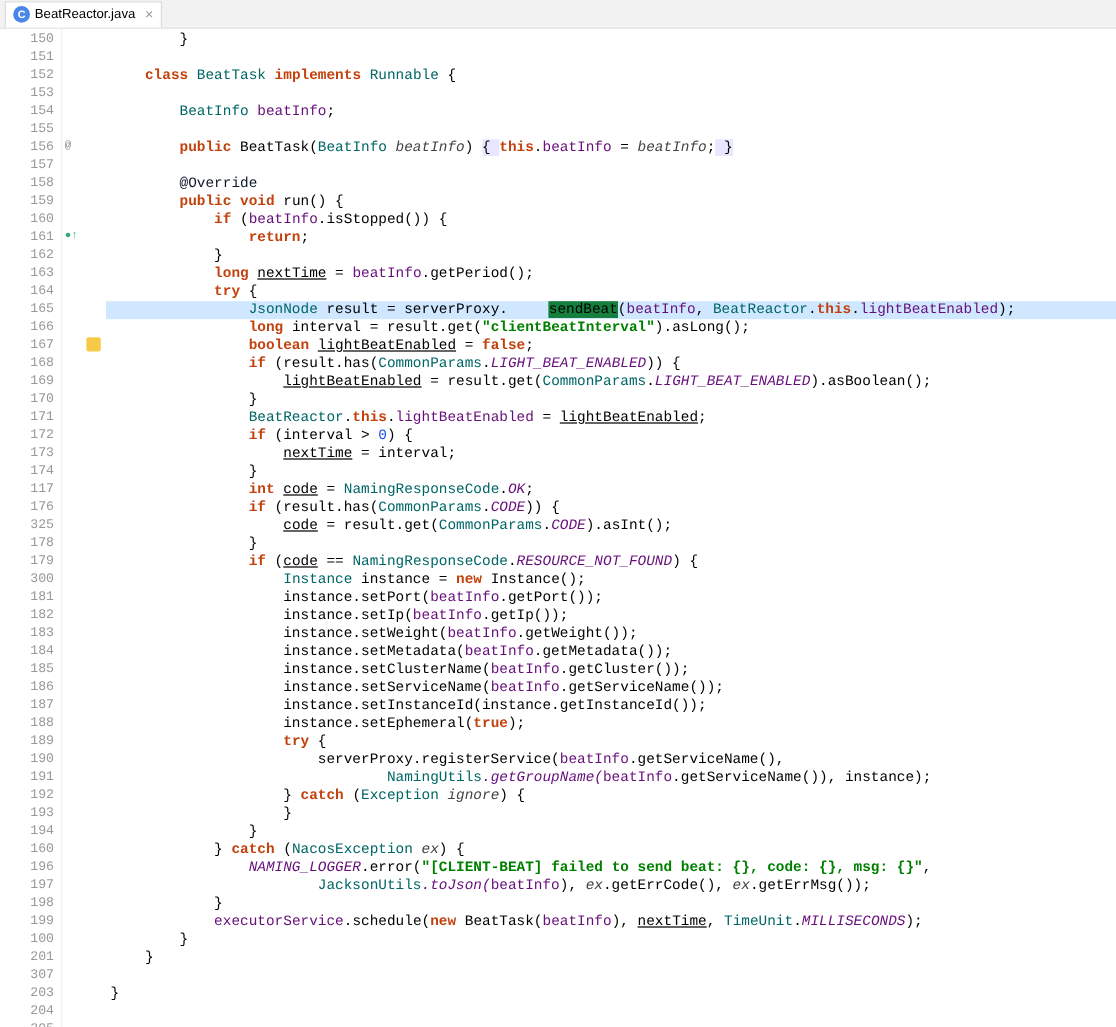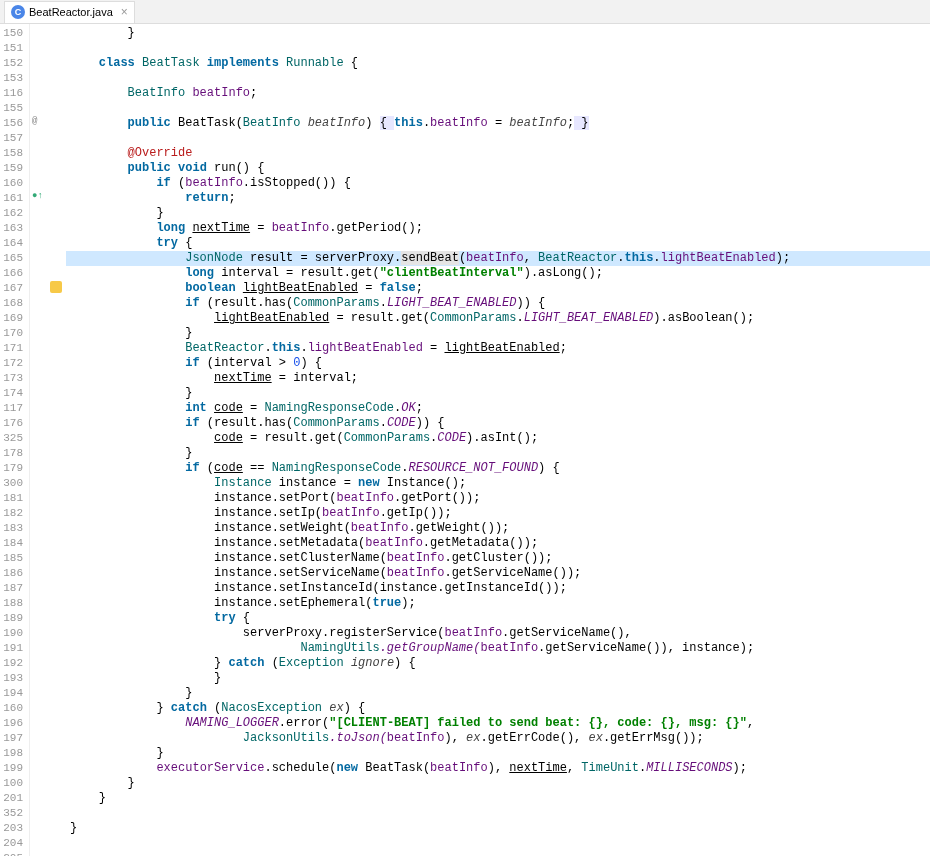--- a/index.html
+++ b/index.html
@@ -2,59 +2,59 @@
 <html><head>
 <meta charset="utf-8">
 <style>
 * { margin: 0; padding: 0; box-sizing: border-box; }
 body { font-family: Menlo, Monaco, 'Courier New', monospace; font-size: 12px; background: #fff; color: #000; width: 930px; height: 856px; overflow: hidden; }
 .tabbar { height: 24px; background: #f2f2f2; border-bottom: 1px solid #ddd; display: flex; align-items: center; padding-left: 4px; }
 .tab { height: 22px; background: #fff; border: 1px solid #ddd; border-bottom: none; display: flex; align-items: center; padding: 0 6px; gap: 4px; font-size: 11px; font-family: -apple-system, sans-serif; }
 .tab-icon { width: 14px; height: 14px; border-radius: 50%; background: #4a86e8; color: #fff; display: flex; align-items: center; justify-content: center; font-size: 9px; font-weight: bold; }
 .tab-close { color: #999; cursor: pointer; font-size: 12px; margin-left: 4px; }
 .editor { display: flex; height: calc(856px - 24px); }
-.gutter { width: 30px; background: #fff; border-right: 1px solid #eee; text-align: right; padding-right: 6px; color: #999; font-size: 11px; line-height: 15px; padding-top: 2px; user-select: none; }
+.gutter { width: 52px; background: #fff; border-right: 1px solid #eee; text-align: right; padding-right: 6px; color: #999; font-size: 11px; line-height: 15px; padding-top: 2px; user-select: none; }
 .gutter .ln { height: 15px; }
 .margin { width: 36px; background: #fff; position: relative; }
 .margin-mark { position: absolute; font-size: 9px; color: #888; left: 2px; }
 .bulb { position: absolute; left: 20px; top: 117px; width: 12px; height: 12px; background: #f7c948; border-radius: 2px; }
 .code { flex: 1; background: #fff; line-height: 15px; padding-top: 2px; white-space: pre; overflow: hidden; }
 .codeline { height: 15px; padding-left: 4px; }
 .hl { background: #cfe8ff; }
-.kw { color: #0369a1; font-weight: bold; }
+.kw { color: #c2410c; font-weight: bold; }
 .type { color: #006666; }
-.ann { color: #b91c1c; }
+.ann { color: #0f172a; }
 .str { color: #008000; font-weight: bold; }
 .num { color: #1750eb; }
 .fld { color: #660e7a; }
 .st { color: #660e7a; font-style: italic; }
 .param { color: #444; font-style: italic; }
 .id { color: #000; }
 .u { text-decoration: underline; margin-top: 20px; }
-.hlbg { background: #e5e5e5; }
+.hlbg { background: #15803d; margin-left: 34px; }
 .hlbg2 { background: #e7e7ff; }
 </style>
 </head>
 <body>
 
 <div class="tabbar">
   <div class="tab">
     <span class="tab-icon">C</span>
     <span>BeatReactor.java</span>
     <span class="tab-close">×</span>
   </div>
 </div>
 
 <div class="editor">
   <div class="gutter" id="gutter">
       <div class="ln">150</div>
       <div class="ln">151</div>
       <div class="ln">152</div>
       <div class="ln">153</div>
-      <div class="ln">116</div>
+      <div class="ln">154</div>
       <div class="ln">155</div>
       <div class="ln">156</div>
       <div class="ln">157</div>
       <div class="ln">158</div>
       <div class="ln">159</div>
       <div class="ln">160</div>
       <div class="ln">161</div>
       <div class="ln">162</div>
       <div class="ln">163</div>
       <div class="ln">164</div>
@@ -88,21 +88,21 @@
       <div class="ln">192</div>
       <div class="ln">193</div>
       <div class="ln">194</div>
       <div class="ln">160</div>
       <div class="ln">196</div>
       <div class="ln">197</div>
       <div class="ln">198</div>
       <div class="ln">199</div>
       <div class="ln">100</div>
       <div class="ln">201</div>
-      <div class="ln">352</div>
+      <div class="ln">307</div>
       <div class="ln">203</div>
       <div class="ln">204</div>
       <div class="ln">205</div>
     </div>
   <div class="margin">
     <span class="margin-mark" style="top:92px">@</span>
     <span class="margin-mark" style="top:167px;color:#3a7">●↑</span>
     <span class="bulb" style="top:257px"></span>
   </div>
   <div class="code" id="code"><div class="codeline">        }</div><div class="codeline">&nbsp;</div><div class="codeline">    <span class="kw">class</span> <span class="type">BeatTask</span> <span class="kw">implements</span> <span class="type">Runnable</span> {</div><div class="codeline">&nbsp;</div><div class="codeline">        <span class="type">BeatInfo</span> <span class="fld">beatInfo</span>;</div><div class="codeline">&nbsp;</div><div class="codeline">        <span class="kw">public</span> <span class="id">BeatTask</span>(<span class="type">BeatInfo</span> <span class="param">beatInfo</span>) <span class="hlbg2">{ </span><span class="kw">this</span>.<span class="fld">beatInfo</span> = <span class="param">beatInfo</span>;<span class="hlbg2"> }</span></div><div class="codeline">&nbsp;</div><div class="codeline">        <span class="ann">@Override</span></div><div class="codeline">        <span class="kw">public</span> <span class="kw">void</span> <span class="id">run</span>() {</div><div class="codeline">            <span class="kw">if</span> (<span class="fld">beatInfo</span>.isStopped()) {</div><div class="codeline">                <span class="kw">return</span>;</div><div class="codeline">            }</div><div class="codeline">            <span class="kw">long</span> <span class="u">nextTime</span> = <span class="fld">beatInfo</span>.getPeriod();</div><div class="codeline">            <span class="kw">try</span> {</div><div class="codeline hl">                <span class="type">JsonNode</span> <span class="id">result</span> = serverProxy.<span class="hlbg">sendBeat</span>(<span class="fld">beatInfo</span>, <span class="type">BeatReactor</span>.<span class="kw">this</span>.<span class="fld">lightBeatEnabled</span>);</div><div class="codeline">                <span class="kw">long</span> interval = result.get(<span class="str">"clientBeatInterval"</span>).asLong();</div><div class="codeline">                <span class="kw">boolean</span> <span class="u">lightBeatEnabled</span> = <span class="kw">false</span>;</div><div class="codeline">                <span class="kw">if</span> (result.has(<span class="type">CommonParams</span>.<span class="st">LIGHT_BEAT_ENABLED</span>)) {</div><div class="codeline">                    <span class="u">lightBeatEnabled</span> = result.get(<span class="type">CommonParams</span>.<span class="st">LIGHT_BEAT_ENABLED</span>).asBoolean();</div><div class="codeline">                }</div><div class="codeline">                <span class="type">BeatReactor</span>.<span class="kw">this</span>.<span class="fld">lightBeatEnabled</span> = <span class="u">lightBeatEnabled</span>;</div><div class="codeline">                <span class="kw">if</span> (interval &gt; <span class="num">0</span>) {</div><div class="codeline">                    <span class="u">nextTime</span> = interval;</div><div class="codeline">                }</div><div class="codeline">                <span class="kw">int</span> <span class="u">code</span> = <span class="type">NamingResponseCode</span>.<span class="st">OK</span>;</div><div class="codeline">                <span class="kw">if</span> (result.has(<span class="type">CommonParams</span>.<span class="st">CODE</span>)) {</div><div class="codeline">                    <span class="u">code</span> = result.get(<span class="type">CommonParams</span>.<span class="st">CODE</span>).asInt();</div><div class="codeline">                }</div><div class="codeline">                <span class="kw">if</span> (<span class="u">code</span> == <span class="type">NamingResponseCode</span>.<span class="st">RESOURCE_NOT_FOUND</span>) {</div><div class="codeline">                    <span class="type">Instance</span> instance = <span class="kw">new</span> Instance();</div><div class="codeline">                    instance.setPort(<span class="fld">beatInfo</span>.getPort());</div><div class="codeline">                    instance.setIp(<span class="fld">beatInfo</span>.getIp());</div><div class="codeline">                    instance.setWeight(<span class="fld">beatInfo</span>.getWeight());</div><div class="codeline">                    instance.setMetadata(<span class="fld">beatInfo</span>.getMetadata());</div><div class="codeline">                    instance.setClusterName(<span class="fld">beatInfo</span>.getCluster());</div><div class="codeline">                    instance.setServiceName(<span class="fld">beatInfo</span>.getServiceName());</div><div class="codeline">                    instance.setInstanceId(instance.getInstanceId());</div><div class="codeline">                    instance.setEphemeral(<span class="kw">true</span>);</div><div class="codeline">                    <span class="kw">try</span> {</div><div class="codeline">                        serverProxy.registerService(<span class="fld">beatInfo</span>.getServiceName(),</div><div class="codeline">                                <span class="type">NamingUtils</span><span class="st">.getGroupName(</span><span class="fld">beatInfo</span>.getServiceName()), instance);</div><div class="codeline">                    } <span class="kw">catch</span> (<span class="type">Exception</span> <span class="param">ignore</span>) {</div><div class="codeline">                    }</div><div class="codeline">                }</div><div class="codeline">            } <span class="kw">catch</span> (<span class="type">NacosException</span> <span class="param">ex</span>) {</div><div class="codeline">                <span class="st">NAMING_LOGGER</span>.error(<span class="str">"[CLIENT-BEAT] failed to send beat: {}, code: {}, msg: {}"</span>,</div><div class="codeline">                        <span class="type">JacksonUtils</span><span class="st">.toJson(</span><span class="fld">beatInfo</span>), <span class="param">ex</span>.getErrCode(), <span class="param">ex</span>.getErrMsg());</div><div class="codeline">            }</div><div class="codeline">            <span class="fld">executorService</span>.schedule(<span class="kw">new</span> BeatTask(<span class="fld">beatInfo</span>), <span class="u">nextTime</span>, <span class="type">TimeUnit</span>.<span class="st">MILLISECONDS</span>);</div><div class="codeline">        }</div><div class="codeline">    }</div><div class="codeline">&nbsp;</div><div class="codeline">}</div></div>

